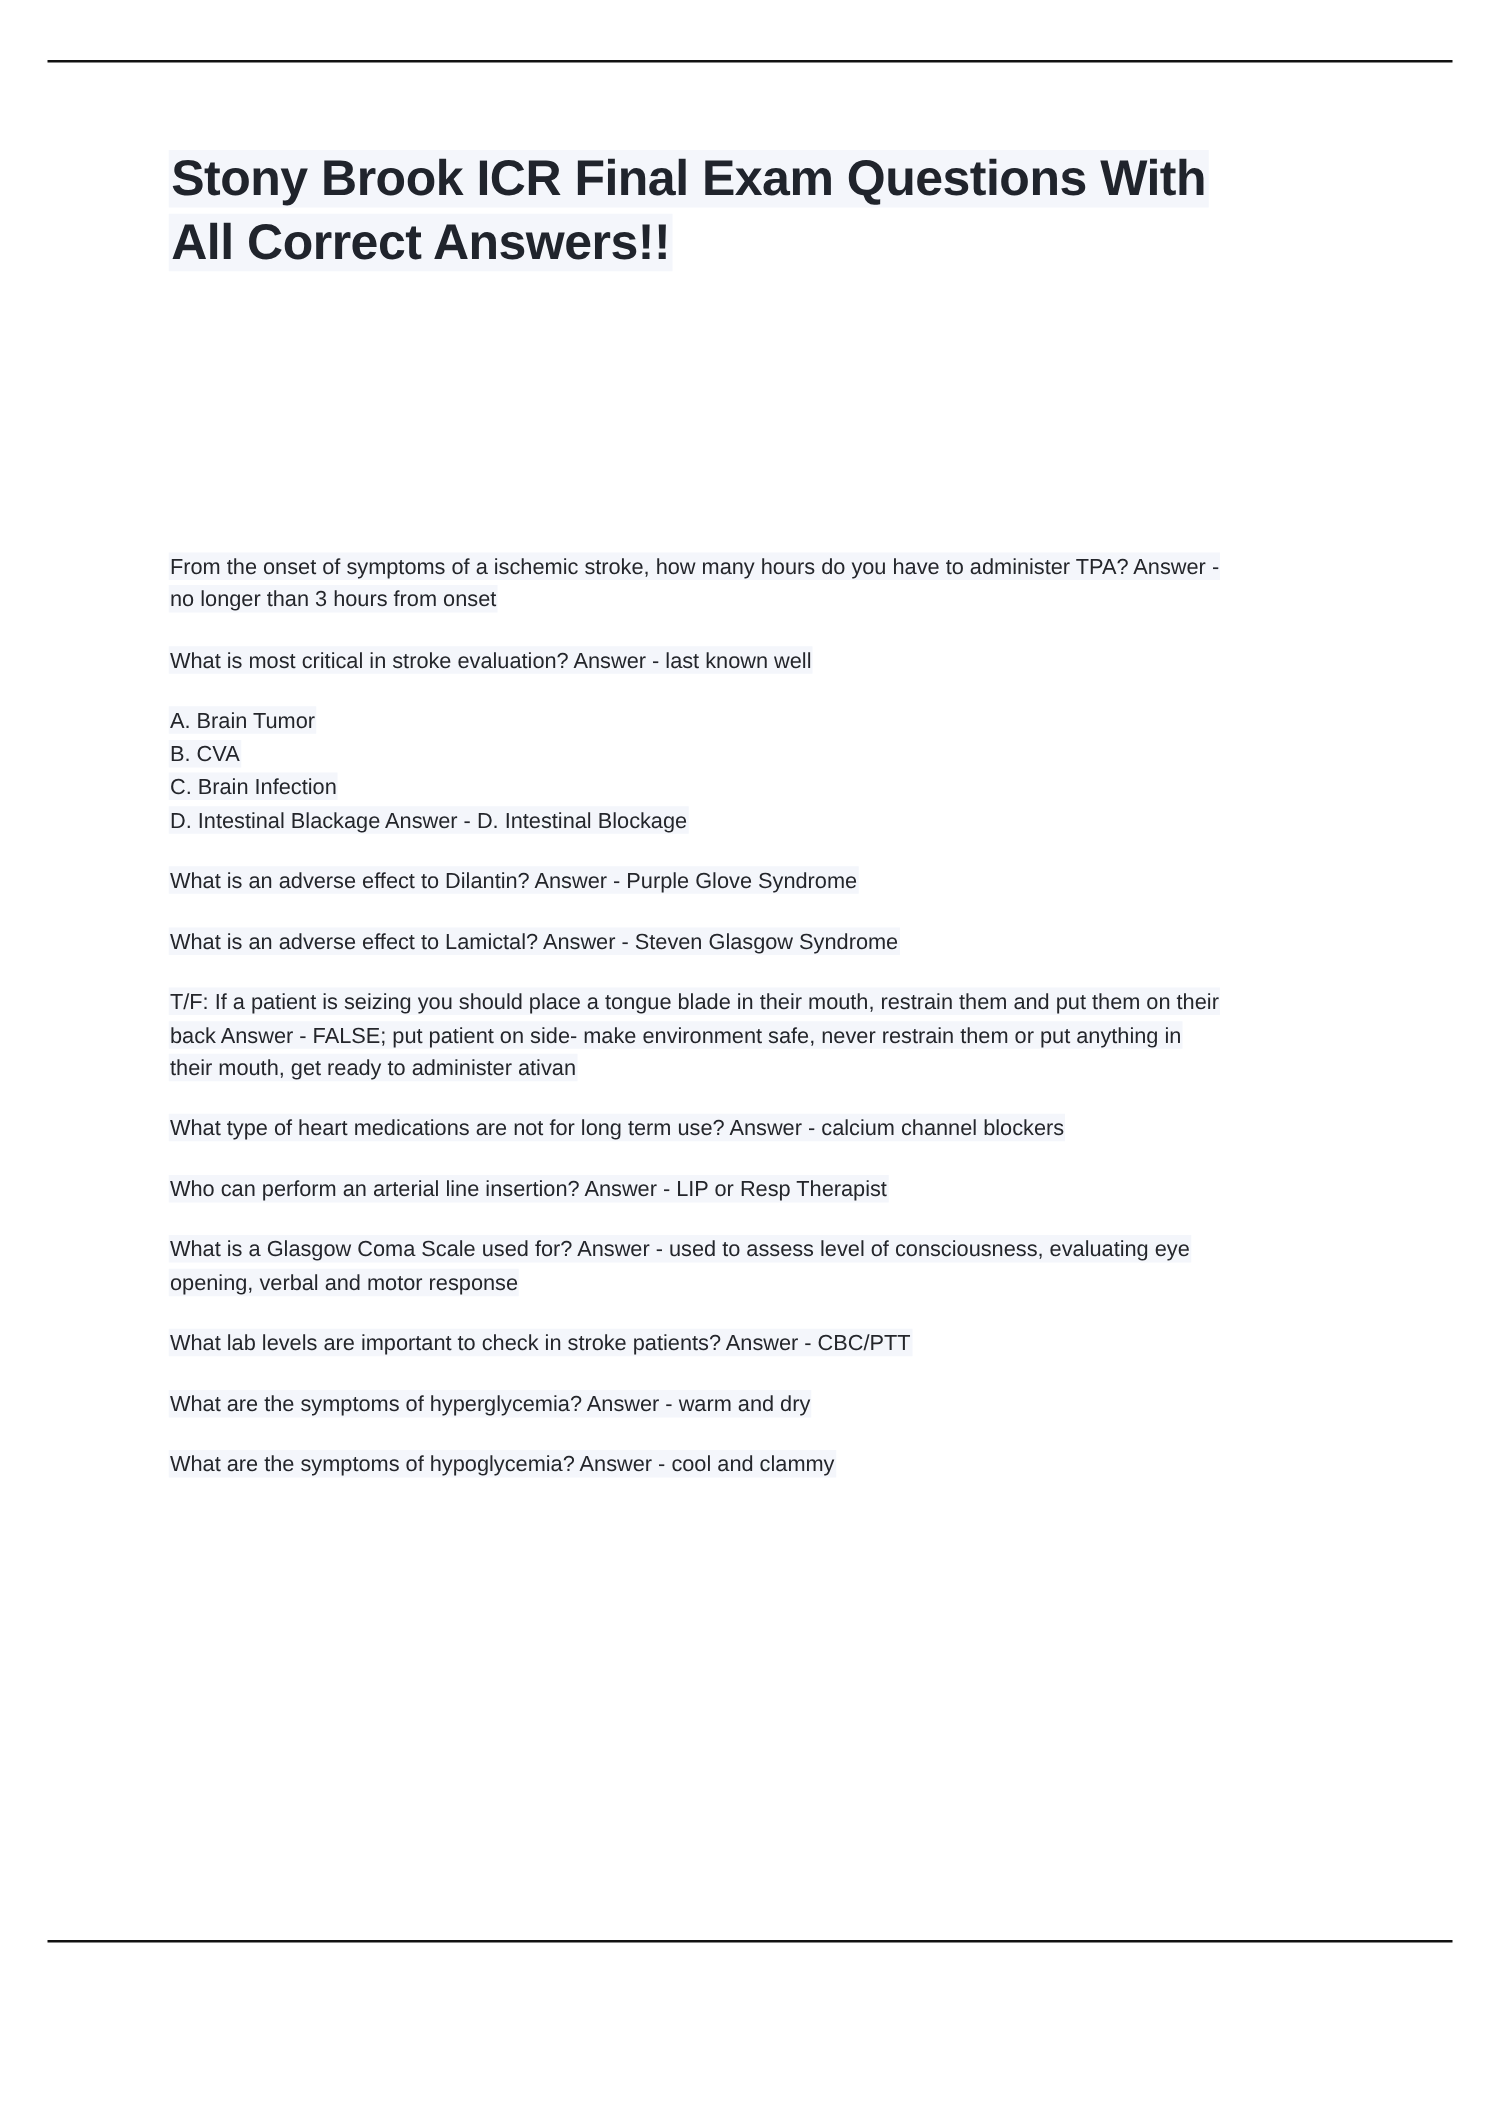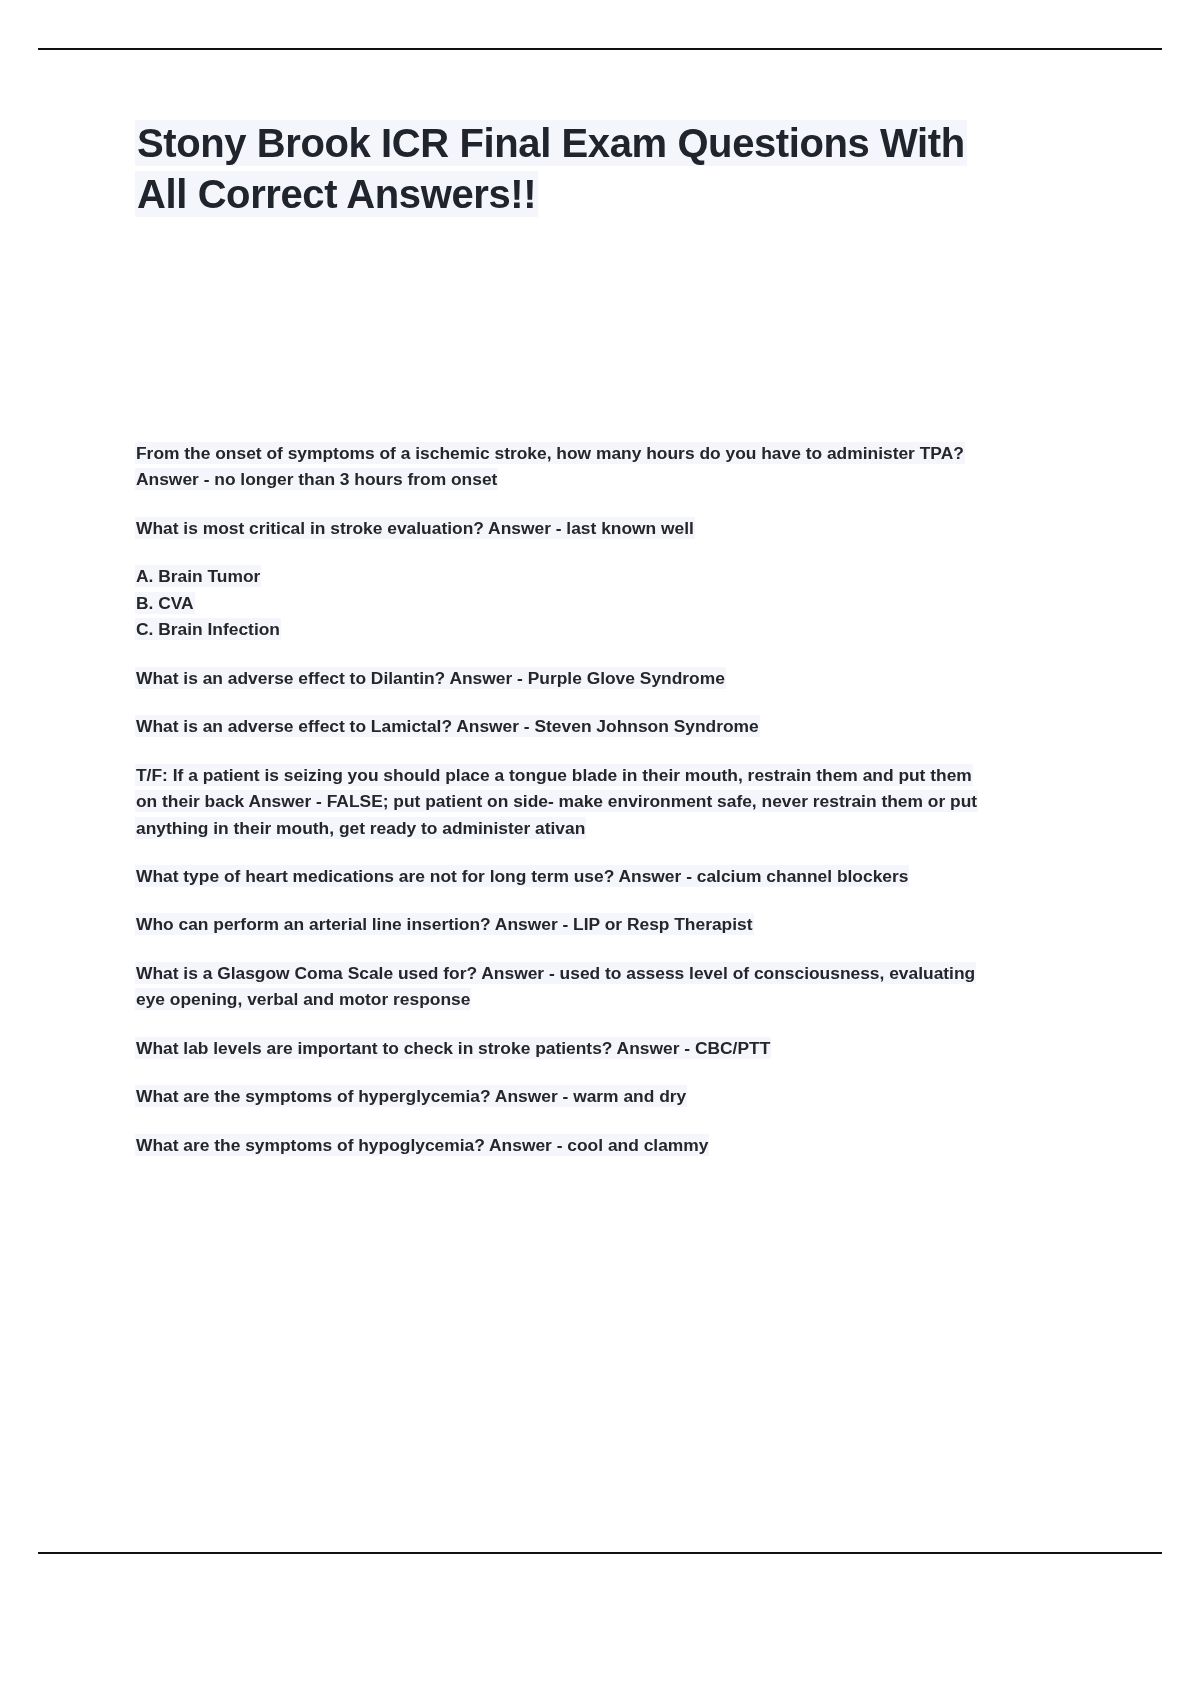--- a/index.html
+++ b/index.html
@@ -72,21 +72,20 @@
   }
   .qa-block:last-child { margin-bottom: 0; }
 
   .qa-line {
     display: block;
   }
   .qa-line span.hl {
     background: #f4f6fb;
     padding: 1px 1px;
     box-decoration-break: clone;
-    font-weight: bold;
     -webkit-box-decoration-break: clone;
   }
 </style>
 </head>
 <body>
 
 <div class="page">
 
   <div class="rule rule-top"></div>
 
@@ -100,26 +99,27 @@
       <div class="qa-block">
         <div class="qa-line"><span class="hl">From the onset of symptoms of a ischemic stroke, how many hours do you have to administer TPA?  Answer - no longer than 3 hours from onset</span></div>
       </div>
       <div class="qa-block">
         <div class="qa-line"><span class="hl">What is most critical in stroke evaluation?  Answer - last known well</span></div>
       </div>
       <div class="qa-block">
         <div class="qa-line"><span class="hl">A. Brain Tumor</span></div>
         <div class="qa-line"><span class="hl">B. CVA</span></div>
         <div class="qa-line"><span class="hl">C. Brain Infection</span></div>
+        <div class="qa-line"><span class="hl">D. Intestinal Blackage  Answer - D. Intestinal Blockage</span></div>
       </div>
       <div class="qa-block">
         <div class="qa-line"><span class="hl">What is an adverse effect to Dilantin?  Answer - Purple Glove Syndrome</span></div>
       </div>
       <div class="qa-block">
-        <div class="qa-line"><span class="hl">What is an adverse effect to Lamictal?  Answer - Steven Johnson Syndrome</span></div>
+        <div class="qa-line"><span class="hl">What is an adverse effect to Lamictal?  Answer - Steven Glasgow Syndrome</span></div>
       </div>
       <div class="qa-block">
         <div class="qa-line"><span class="hl">T/F: If a patient is seizing you should place a tongue blade in their mouth, restrain them and put them on their back  Answer - FALSE; put patient on side- make environment safe, never restrain them or put anything in their mouth, get ready to administer ativan</span></div>
       </div>
       <div class="qa-block">
         <div class="qa-line"><span class="hl">What type of heart medications are not for long term use?  Answer - calcium channel blockers</span></div>
       </div>
       <div class="qa-block">
         <div class="qa-line"><span class="hl">Who can perform an arterial line insertion?  Answer - LIP or Resp Therapist</span></div>
       </div>

